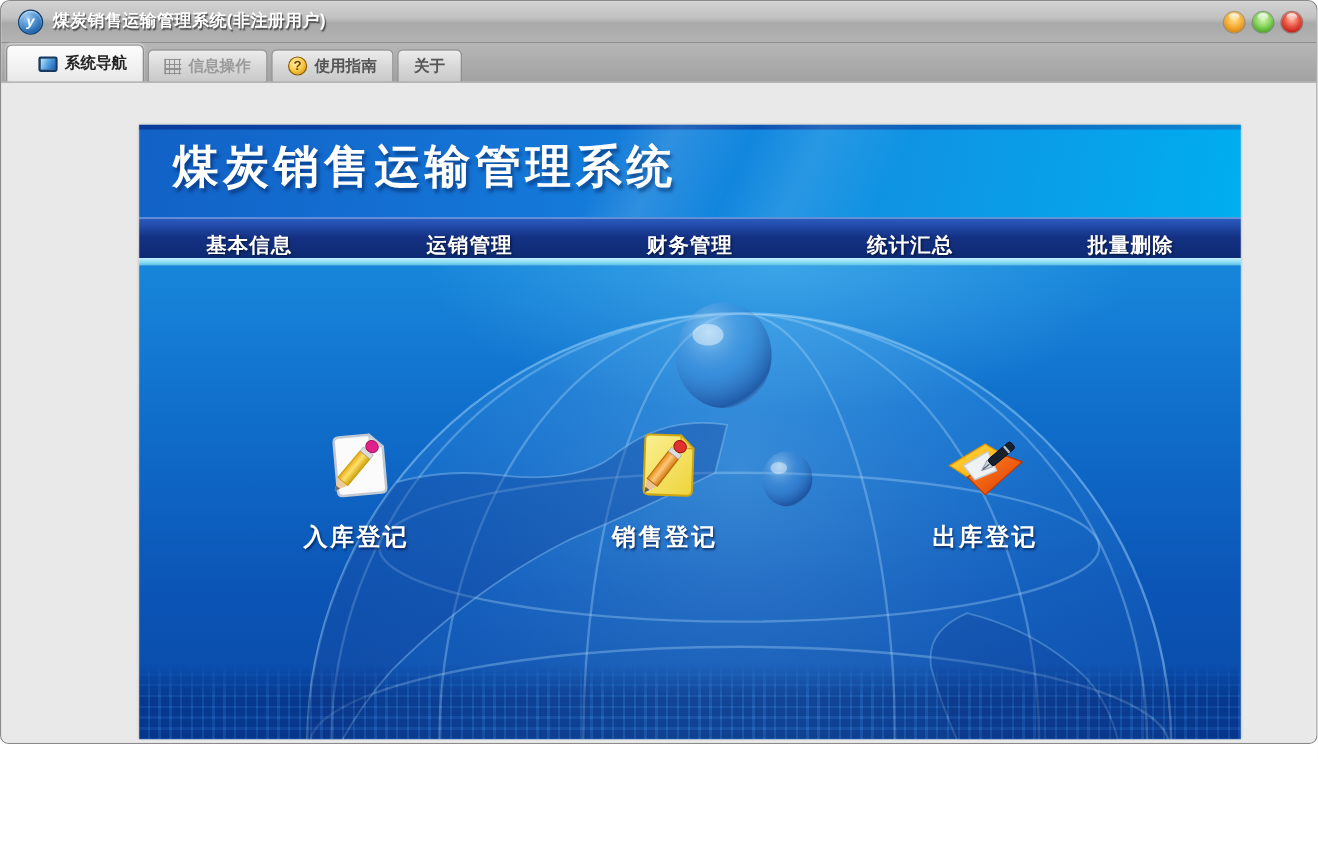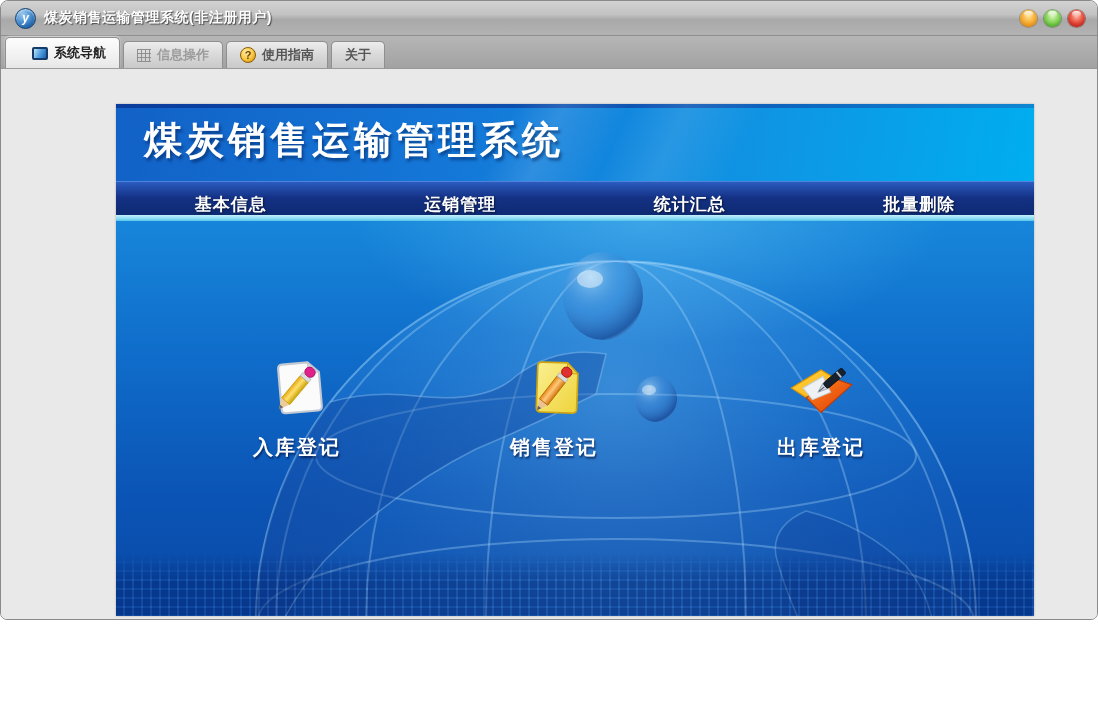--- a/index.html
+++ b/index.html
@@ -136,20 +136,21 @@
     <div class="content">
       <div class="panel">
 
         <div class="banner">
           <h1 class="banner-title">煤炭销售运输管理系统</h1>
         </div>
 
         <div class="navbar">
           <div class="nav-item">基本信息</div>
           <div class="nav-item">运销管理</div>
+          <div class="nav-item">财务管理</div>
           <div class="nav-item">统计汇总</div>
           <div class="nav-item">批量删除</div>
         </div>
 
         <div class="cyan-strip"></div>
 
         <div class="globe-area">
 
           <svg class="globe-svg" width="877" height="396" viewBox="0 0 877 396">
             <defs>

